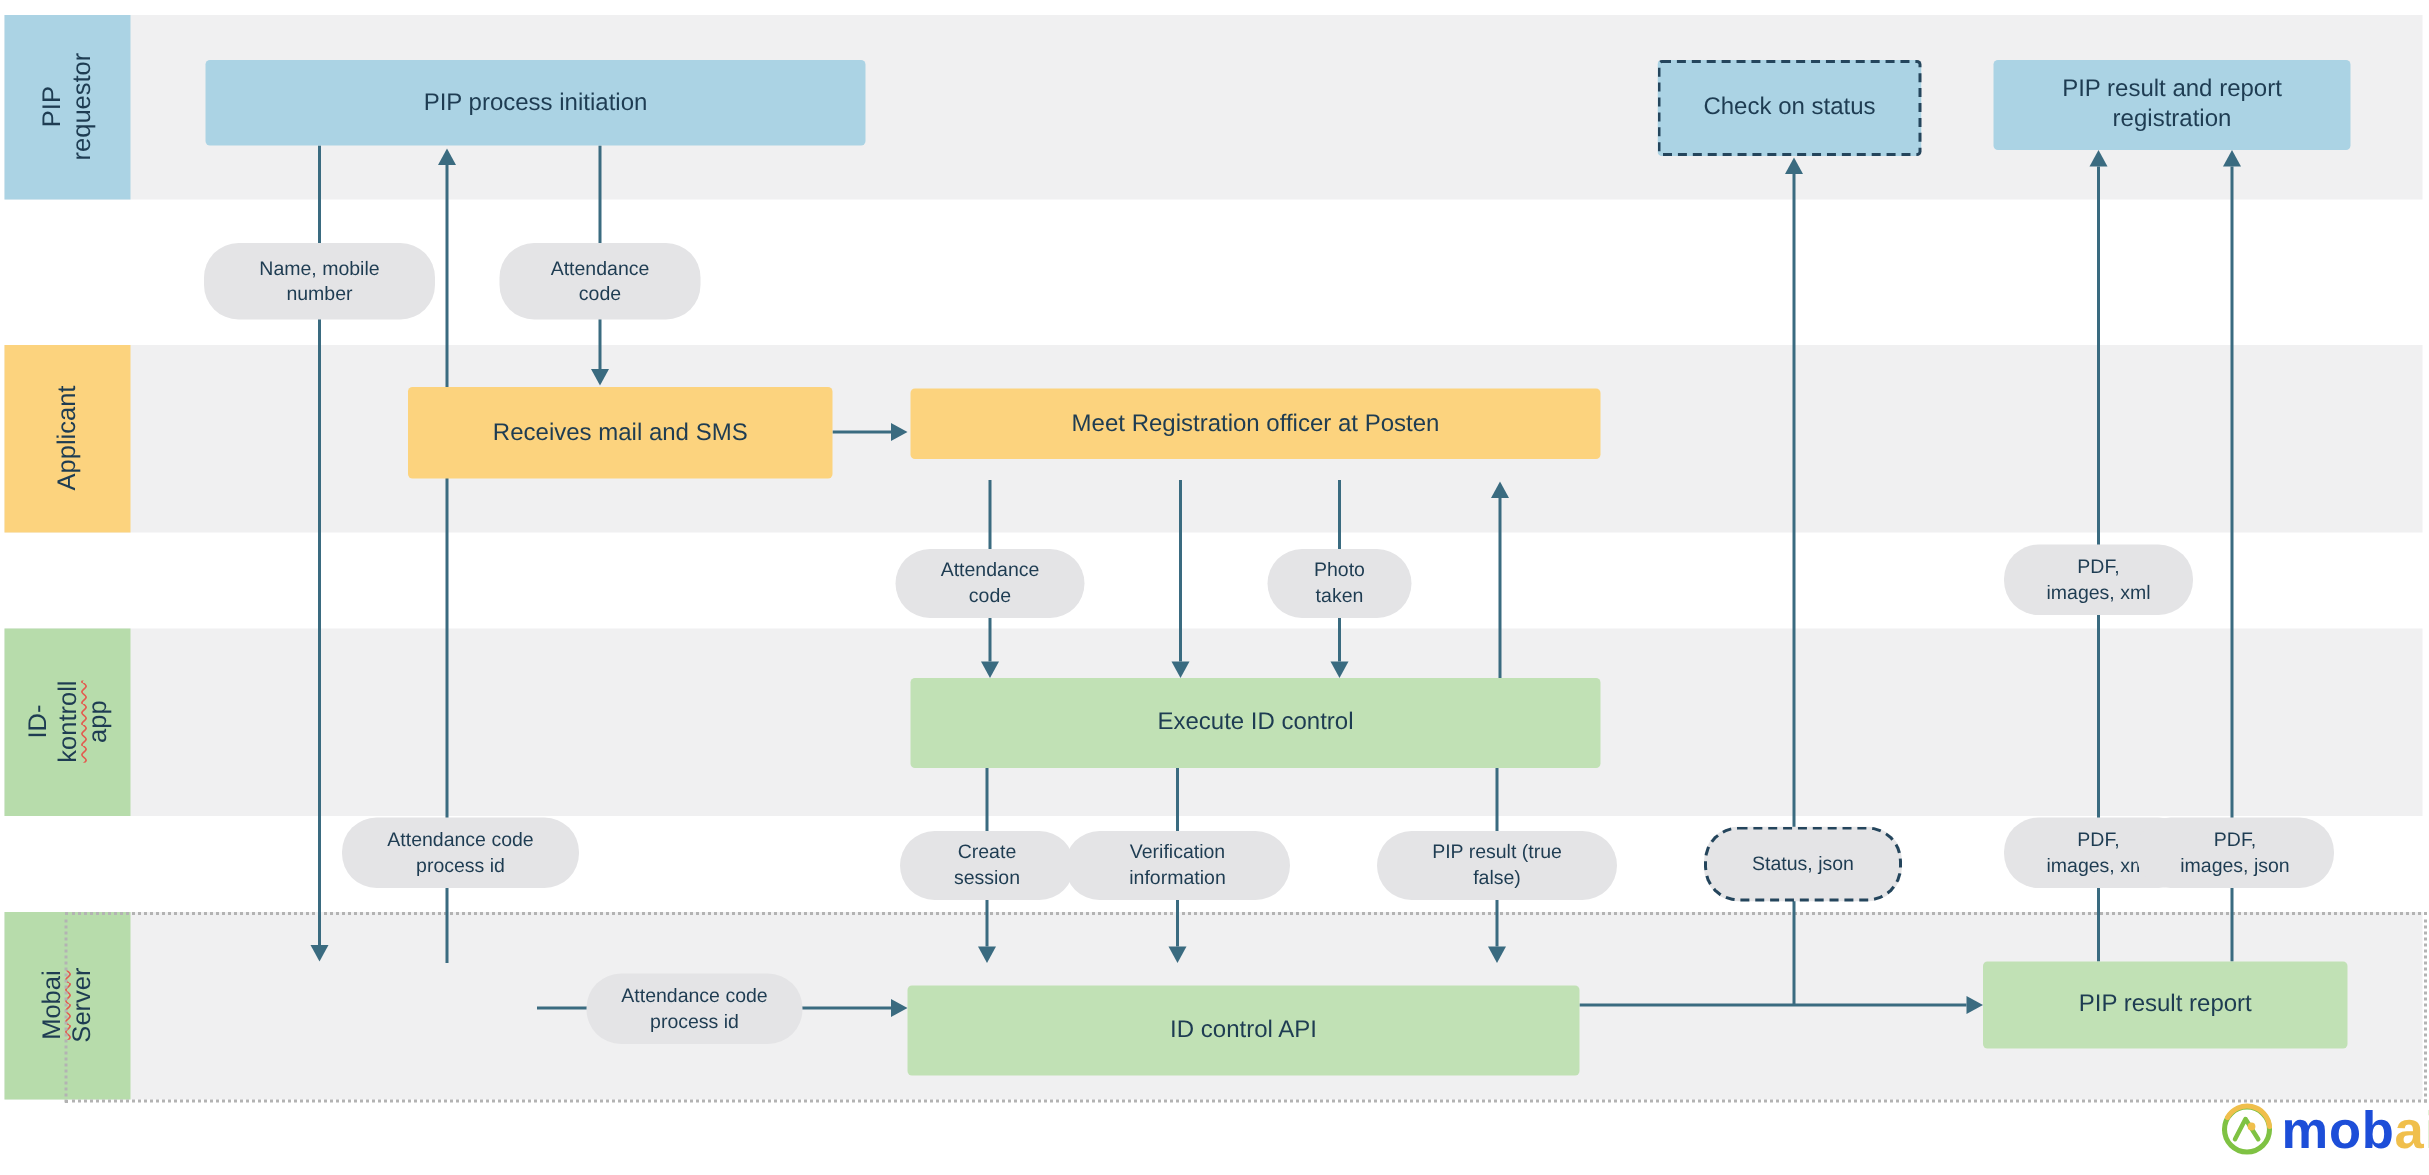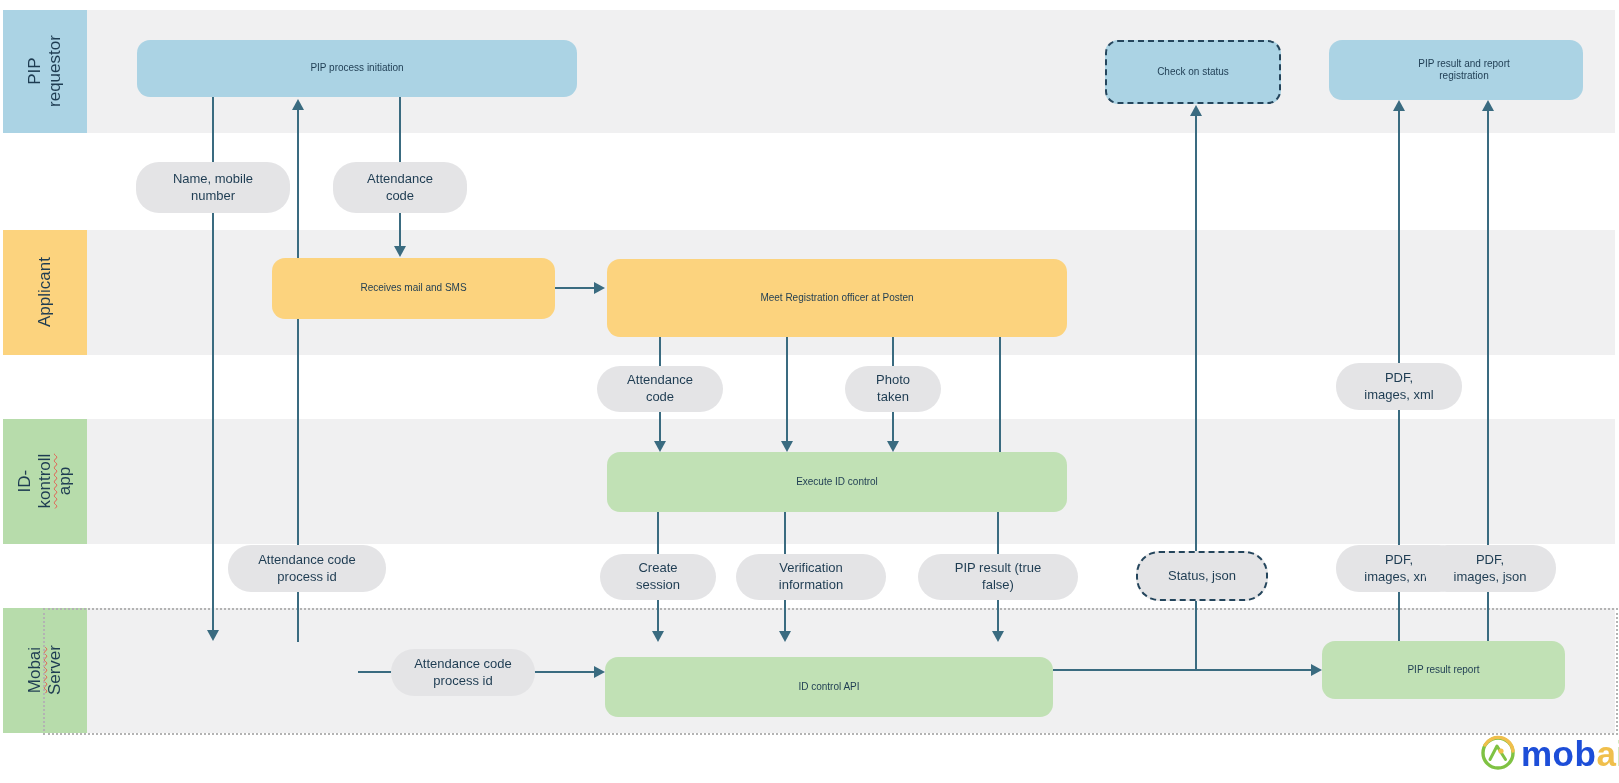--- a/index.html
+++ b/index.html
@@ -9,22 +9,22 @@
   }
   html,body{margin:0;padding:0;background:#ffffff;}
   #stage{position:relative;width:1619px;height:783px;background:#ffffff;overflow:hidden;
          font-family:"Liberation Sans", sans-serif;color:var(--ink);}
   .band{position:absolute;background:var(--band);}
   .lane-label{position:absolute;display:flex;align-items:center;justify-content:center;}
   .lane-label .rot{transform:rotate(-90deg);text-align:center;font-size:17px;line-height:1.18;white-space:nowrap;}
   .lane-label .rot span{display:block;}
   .sq{text-decoration:underline;text-decoration-style:wavy;text-decoration-color:var(--squiggle);
       text-decoration-thickness:1px;text-underline-offset:3px;}
-  .node{position:absolute;display:flex;align-items:center;justify-content:center;border-radius:13px;
-        font-size:10px;text-align:center;white-space:pre-line;line-height:1.25;z-index:3;}
+  .node{position:absolute;display:flex;align-items:center;justify-content:center;border-radius:3px;
+        font-size:16px;text-align:center;white-space:pre-line;line-height:1.25;z-index:3;}
   .blue{background:var(--blue);} .yellow{background:var(--yellow);} .green{background:var(--green);}
   .dashed{border:2.5px dashed #24455c;}
   .pill{position:absolute;display:flex;align-items:center;justify-content:center;border-radius:23px;
         background:var(--pill);font-size:13px;text-align:center;white-space:pre-line;line-height:1.3;z-index:3;}
   .pill.dashed{border:2px dashed #24455c;}
   .vline{position:absolute;width:2px;background:var(--line);z-index:2;}
   .hline{position:absolute;height:2px;background:var(--line);z-index:2;}
   .ah{position:absolute;width:0;height:0;z-index:2;}
   .ah-down{border-left:6px solid transparent;border-right:6px solid transparent;border-top:11px solid var(--line);}
   .ah-up{border-left:6px solid transparent;border-right:6px solid transparent;border-bottom:11px solid var(--line);}
@@ -108,41 +108,41 @@
   <div class="ah ah-right" style="left:594px;top:282px;"></div>
 
   <div class="hline" style="left:358px;top:671px;width:236px;"></div>
   <div class="ah ah-right" style="left:594px;top:666px;"></div>
 
   <div class="hline" style="left:1053px;top:669px;width:258px;"></div>
   <div class="ah ah-right" style="left:1311px;top:664px;"></div>
 
   <div class="node blue" style="left:137px;top:40px;width:440px;height:57px;">PIP process initiation</div>
   <div class="node blue dashed" style="left:1105px;top:40px;width:172px;height:60px;">Check on status</div>
-  <div class="node blue" style="left:1329px;top:40px;width:238px;height:60px;padding-left:16px;">PIP result and report
+  <div class="node blue" style="left:1329px;top:40px;width:238px;height:60px;">PIP result and report
 registration</div>
   <div class="node yellow" style="left:272px;top:258px;width:283px;height:61px;">Receives mail and SMS</div>
-  <div class="node yellow" style="left:607px;top:259px;width:460px;height:78px;">Meet Registration officer at Posten</div>
+  <div class="node yellow" style="left:607px;top:259px;width:460px;height:47px;">Meet Registration officer at Posten</div>
   <div class="node green" style="left:607px;top:452px;width:460px;height:60px;">Execute ID control</div>
   <div class="node green" style="left:605px;top:657px;width:448px;height:60px;">ID control API</div>
   <div class="node green" style="left:1322px;top:641px;width:243px;height:58px;">PIP result report</div>
 
   <div class="pill" style="left:136px;top:162px;width:154px;height:51px;">Name, mobile
 number</div>
   <div class="pill" style="left:333px;top:162px;width:134px;height:51px;">Attendance
 code</div>
   <div class="pill" style="left:597px;top:366px;width:126px;height:46px;">Attendance
 code</div>
   <div class="pill" style="left:845px;top:366px;width:96px;height:46px;">Photo
 taken</div>
   <div class="pill" style="left:228px;top:545px;width:158px;height:47px;">Attendance code
 process id</div>
   <div class="pill" style="left:600px;top:554px;width:116px;height:46px;">Create
 session</div>
-  <div class="pill" style="left:736px;top:554px;width:150px;height:46px;">Verification
+  <div class="pill" style="left:710px;top:554px;width:150px;height:46px;">Verification
 information</div>
   <div class="pill" style="left:918px;top:554px;width:160px;height:46px;">PIP result (true
 false)</div>
   <div class="pill" style="left:391px;top:649px;width:144px;height:47px;">Attendance code
 process id</div>
   <div class="pill dashed" style="left:1136px;top:551px;width:128px;height:46px;">Status, json</div>
   <div class="pill" style="left:1336px;top:363px;width:126px;height:47px;">PDF,
 images, xml</div>
   <div class="pill" style="left:1336px;top:545px;width:126px;height:47px;">PDF,
 images, xml</div>

